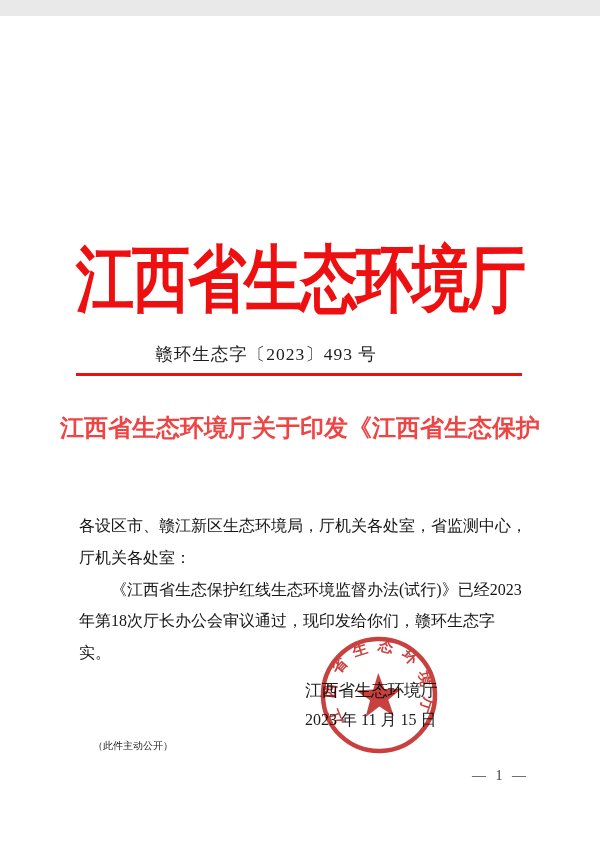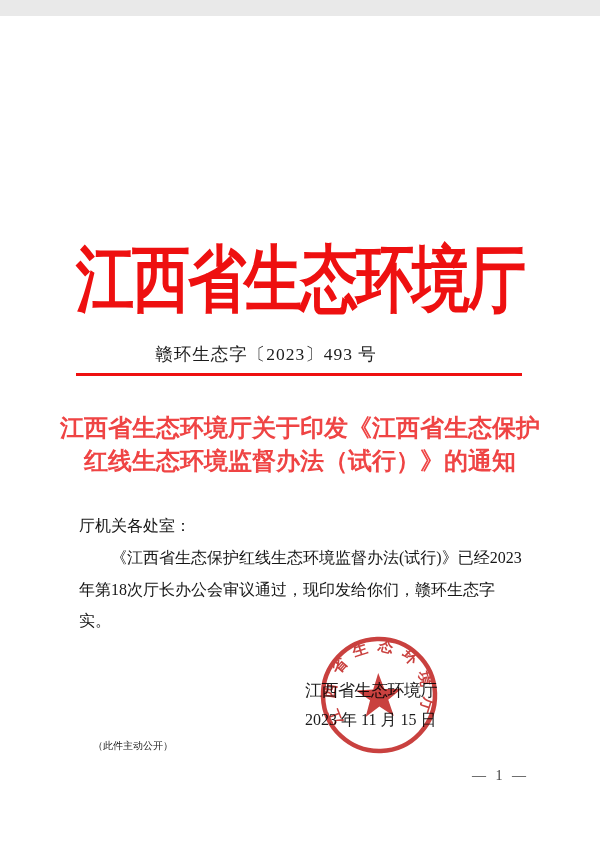--- a/index.html
+++ b/index.html
@@ -111,24 +111,24 @@
 <div class="page">
 
   <div class="masthead">江西省生态环境厅</div>
 
   <div class="doc-number">赣环生态字〔2023〕493 号</div>
 
   <div class="red-rule"></div>
 
   <div class="notice-title">
     <div>江西省生态环境厅关于印发《江西省生态保护</div>
-    <div>红线生态环境监督办法（试行）》的通知</div>
   </div>
 
   <div class="body-text">
+    <div class="body-line">各设区市、赣江新区生态环境局，厅机关各处室，省监测中心，</div>
     <div class="body-line">厅机关各处室：</div>
     <div class="body-line indent">《江西省生态保护红线生态环境监督办法(试行)》已经2023</div>
     <div class="body-line">年第18次厅长办公会审议通过，现印发给你们，赣环生态字</div>
     <div class="body-line">实。</div>
   </div>
 
   <div class="sig-agency">江西省生态环境厅</div>
   <div class="sig-date">2023 年 11 月 15 日</div>
 
   <svg class="seal" viewBox="0 0 142 142" xmlns="http://www.w3.org/2000/svg">

